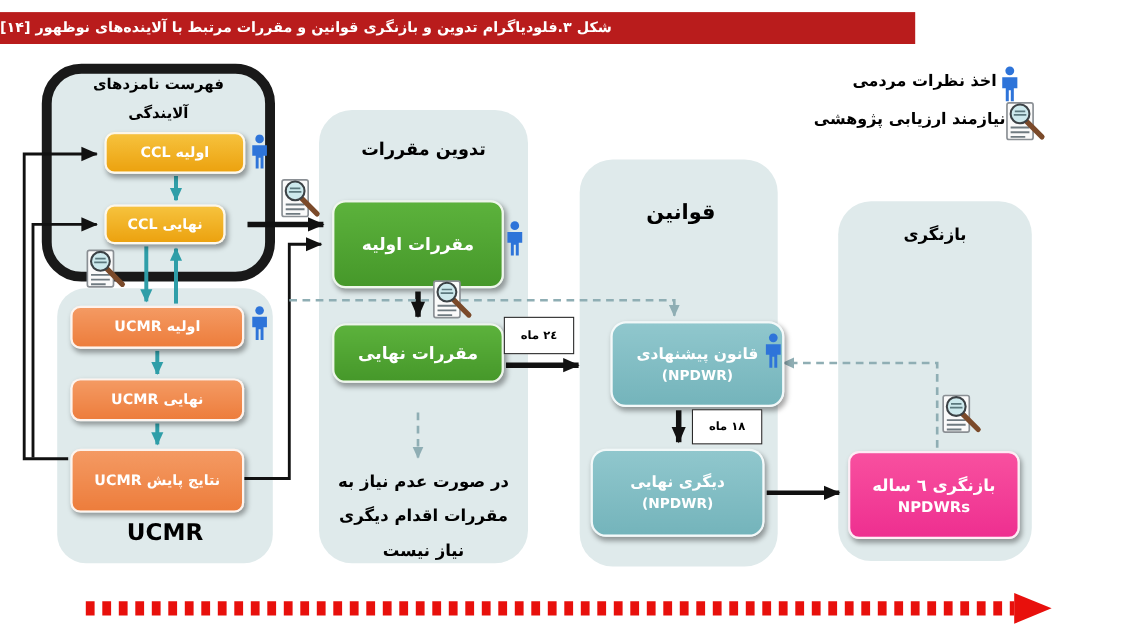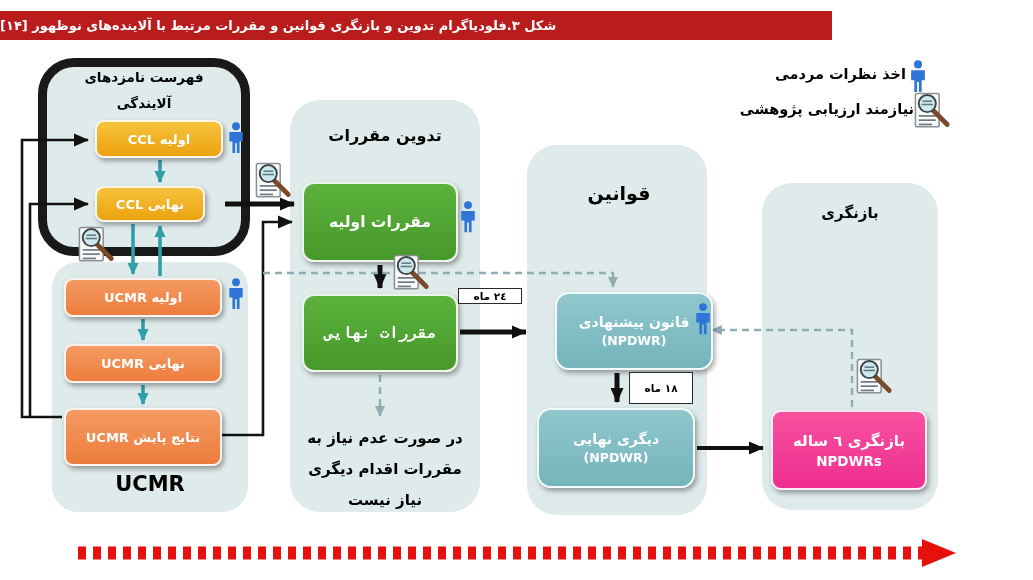--- a/index.html
+++ b/index.html
@@ -149,21 +149,21 @@
     <svg viewBox="0 0 20 36" width="100%" height="100%">
       <circle cx="10" cy="4.8" r="4.4" fill="#2E74D9"></circle>
       <path d="M2.5,11.2 L17.5,11.2 L17.5,22 L14,22 L14,35 L11,35 L11,24 L9,24 L9,35 L6,35 L6,22 L2.5,22 Z" fill="#2E74D9"></path>
     </svg>
   </div>
 
   <div class="ctitle" style="left:290px;top:126px;width:190px;font-size:16px;">تدوین مقررات</div>
   <div class="node green rtl" style="left:302px;top:182px;width:156px;height:80px;font-size:15.5px;">
     <span>مقررات اولیه</span>
   </div>
-  <div class="node green rtl" style="left:302px;top:294px;width:156px;height:78px;font-size:15.5px;font-family:Liberation Mono, monospace;">
+  <div class="node green rtl" style="left:302px;top:294px;width:156px;height:54px;font-size:15.5px;">
     <span>مقررات نهایی</span>
   </div>
   <div class="note" style="left:295px;top:423px;width:180px;">
     <div>در صورت عدم نیاز به</div>
     <div>مقررات اقدام دیگری</div>
     <div>نیاز نیست</div>
   </div>
   <div class="icon" style="left:255px;top:162px;width:38px;height:44px;">
     <svg viewBox="0 0 40 46" width="100%" height="100%">
       <rect x="1.5" y="1.5" width="25" height="35" rx="2" fill="#fafafa" stroke="#8a8f94" stroke-width="1.6"></rect>
@@ -188,21 +188,21 @@
       <line x1="8" y1="13" x2="20" y2="13" stroke="#5b787e" stroke-width="1.6"></line>
     </svg>
   </div>
   <div class="icon" style="left:459px;top:200px;width:18px;height:34px;">
     <svg viewBox="0 0 20 36" width="100%" height="100%">
       <circle cx="10" cy="4.8" r="4.4" fill="#2E74D9"></circle>
       <path d="M2.5,11.2 L17.5,11.2 L17.5,22 L14,22 L14,35 L11,35 L11,24 L9,24 L9,35 L6,35 L6,22 L2.5,22 Z" fill="#2E74D9"></path>
     </svg>
   </div>
 
-  <div class="months" style="left:458px;top:288px;width:64px;height:16px;text-align:center;">٢٤ ماه</div>
+  <div class="months" style="left:458px;top:288px;width:64px;height:34px;text-align:center;">٢٤ ماه</div>
 
   <div class="ctitle" style="left:527px;top:166px;width:184px;font-size:19px;margin-top:16px;">قوانین</div>
   <div class="node tealbx rtl" style="left:537px;top:292px;width:158px;height:78px;font-size:14px;margin-left:18px;">
     <span>قانون پیشنهادی</span>
     <span class="sub ltr">(NPDWR)</span>
   </div>
   <div class="node tealbx rtl" style="left:537px;top:408px;width:158px;height:80px;font-size:14px;">
     <span>دیگری نهایی</span>
     <span class="sub ltr">(NPDWR)</span>
   </div>

